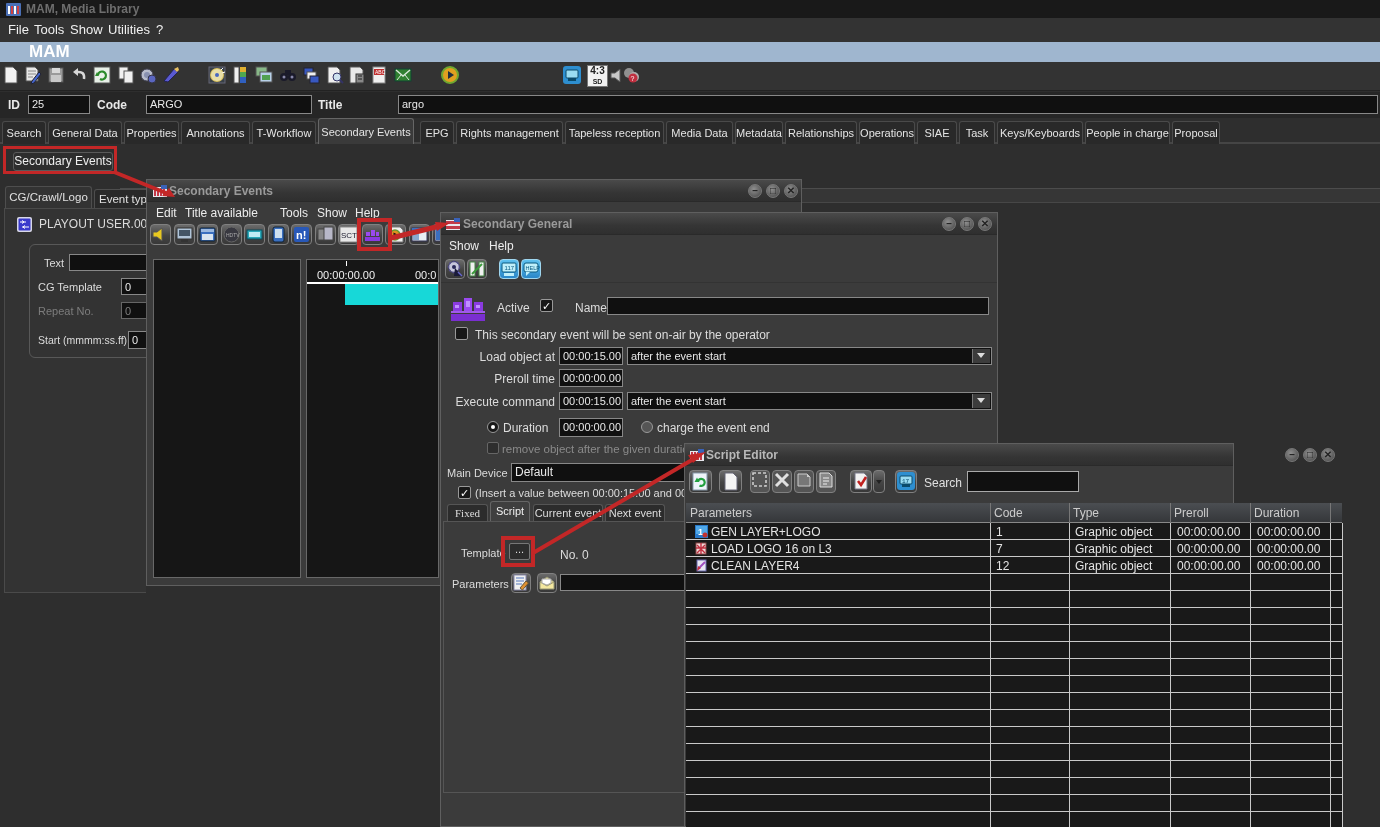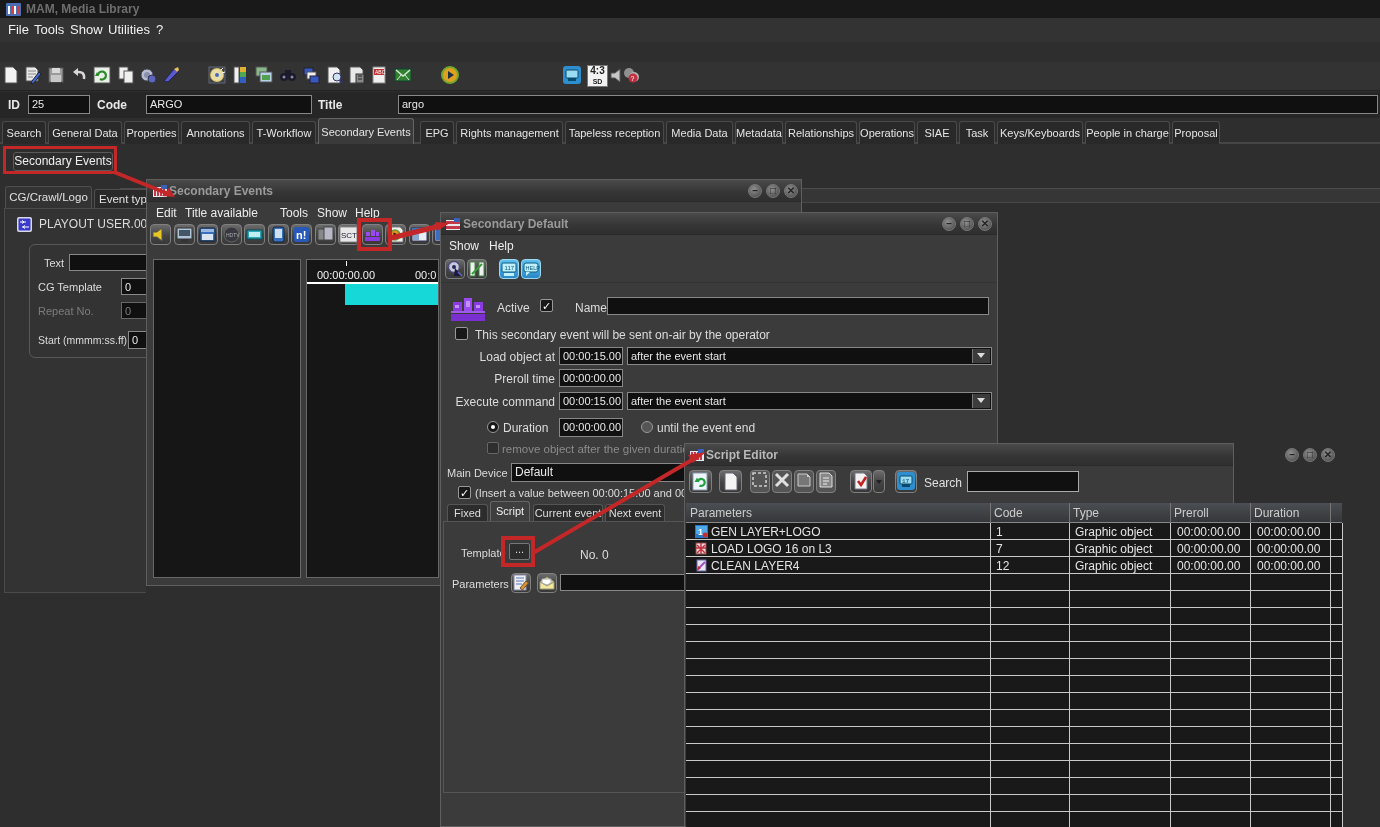--- a/index.html
+++ b/index.html
@@ -50,20 +50,23 @@
   </svg>
 
   <div class="abs" style="left:0;top:18px;width:1380px;height:24px;background:#333;color:#f0f0f0;font-size:13px;">
     <span class="abs" style="left:8px;top:4px;">File</span>
     <span class="abs" style="left:34px;top:4px;">Tools</span>
     <span class="abs" style="left:70px;top:4px;">Show</span>
     <span class="abs" style="left:108px;top:4px;">Utilities</span>
     <span class="abs" style="left:156px;top:4px;">?</span>
   </div>
 
+  <div class="abs" style="left:0;top:42px;width:1380px;height:20px;background:#9fb6cf;">
+    <span class="abs" style="left:29px;top:0px;font-weight:bold;font-size:17px;color:#fff;">MAM</span>
+  </div>
 
   <div id="maintb" class="abs" style="left:0;top:62px;width:1380px;height:29px;background:#333;border-bottom:1px solid #222;">
       <div class="abs" style="left: 1px; top: 3px; width: 20px; height: 20px;">
         <svg width="20" height="20">
           <path d="M4 2h8l4 4v12H4z" fill="#f2f2f2" stroke="#555"></path>
         </svg>
       </div>
       <div class="abs" style="left: 23px; top: 3px; width: 20px; height: 20px;">
         <svg width="20" height="20">
           <path d="M3 2h9l3 3v11H3z" fill="#e8e8e8" stroke="#555"></path>
@@ -387,21 +390,21 @@
   </div>
 
   <div class="win" id="sowin" style="left:440px;top:212px;width:558px;height:615px;">
     <div class="tbar"></div>
     <svg style="left:5px;top:5px;" width="14" height="12" viewBox="0 0 14 12">
       <rect x="0" y="2" width="14" height="10" fill="#e8e8ee"></rect>
       <rect x="0" y="3" width="14" height="3" fill="#c23a4a"></rect>
       <rect x="0" y="8" width="14" height="3" fill="#c23a4a"></rect>
       <rect x="8" y="0" width="6" height="4" fill="#3a62b8"></rect>
     </svg>
-    <div class="ttl" style="left:22px;">Secondary Default</div>
+    <div class="ttl" style="left:22px;">Secondary General</div>
     <div class="wbtn" style="left:501px;top:4px;">–</div>
     <div class="wbtn" style="left:519px;top:4px;">□</div>
     <div class="wbtn" style="left:537px;top:4px;">✕</div>
     <div class="abs" style="left:8px;top:26px;color:#ececec;font-size:12px;">Show&nbsp;&nbsp;&nbsp;Help</div>
     <div id="sotb" class="abs" style="left:0;top:44px;width:556px;height:26px;border-bottom:1px solid #333;">
         <div class="icbtn" style="left: 4px; top: 2px; width: 20px; height: 20px;">
           <svg width="18" height="18">
             <circle cx="8" cy="7" r="5.5" fill="#c8c8dc" stroke="#336"></circle>
             <circle cx="8" cy="7" r="5.5" fill="none" stroke="#55508a" stroke-width="1.5" stroke-dasharray="2 2"></circle>
             <circle cx="8" cy="7" r="2" fill="#2a2a5a"></circle>
@@ -464,38 +467,38 @@
     <div class="inp" style="left:118px;top:179px;width:64px;height:18px;">00:00:15.00</div>
     <div class="inp" style="left:186px;top:179px;width:365px;height:18px;">after the event start
       <span class="abs" style="right:1px;top:1px;width:18px;height:14px;background:#3c3c3c;border-left:1px solid #777;"></span>
       <span class="abs" style="right:6px;top:5px;width:0;height:0;border-left:4px solid transparent;border-right:4px solid transparent;border-top:5px solid #ddd;"></span>
     </div>
 
     <div class="radio sel" style="left:46px;top:208px;"></div>
     <span class="lbl" style="left:62px;top:208px;">Duration</span>
     <div class="inp" style="left:118px;top:205px;width:64px;height:19px;">00:00:00.00</div>
     <div class="radio" style="left:200px;top:208px;background:#555;"></div>
-    <span class="lbl" style="left:216px;top:208px;">until the event end</span>
+    <span class="lbl" style="left:216px;top:208px;">charge the event end</span>
 
     <div class="cb" style="left:46px;top:229px;width:12px;height:12px;border-color:#666;background:#2e2e2e;"></div>
     <span class="lbl" style="left:61px;top:230px;color:#8a8a8a;font-size:11.5px;">remove object after the given duration</span>
 
     <span class="lbl" style="left:6px;top:254px;font-size:11px;">Main Device</span>
     <div class="inp" style="left:70px;top:250px;width:478px;height:19px;font-size:12px;">Default</div>
     <div class="cb" style="left:17px;top:273px;">✓</div>
     <span class="lbl" style="left:34px;top:274px;font-size:11px;">(Insert a value between 00:00:15.00 and 00:00:20.00)</span>
 
-    <div class="abs" style="left:6px;top:291px;width:41px;height:17px;background:#2c2c2c;border:1px solid #555;border-bottom:none;border-radius:3px 3px 0 0;color:#ddd;font-size:11px;text-align:center;line-height:16px;">Fixed</div>
+    <div class="abs" style="left:6px;top:291px;width:41px;height:17px;background:#2c2c2c;border:1px solid #555;border-bottom:none;border-radius:3px 3px 0 0;color:#ddd;font-size:11px;text-align:center;line-height:16px;font-family:Liberation Serif, serif;">Fixed</div>
     <div class="abs" style="left:49px;top:288px;width:40px;height:20px;background:#3f3f3f;border:1px solid #666;border-bottom:none;border-radius:3px 3px 0 0;color:#eee;font-size:11px;text-align:center;line-height:19px;">Script</div>
     <div class="abs" style="left:92px;top:291px;width:70px;height:17px;background:#2c2c2c;border:1px solid #555;border-bottom:none;border-radius:3px 3px 0 0;color:#ddd;font-size:11px;text-align:center;line-height:16px;">Current event</div>
     <div class="abs" style="left:164px;top:291px;width:60px;height:17px;background:#2c2c2c;border:1px solid #555;border-bottom:none;border-radius:3px 3px 0 0;color:#ddd;font-size:11px;text-align:center;line-height:16px;">Next event</div>
     <div class="abs" style="left:2px;top:308px;width:552px;height:272px;border:1px solid #555;background:#3b3b3b;">
       <span class="lbl" style="left:17px;top:25px;font-size:11px;">Template</span>
       <div class="abs" style="left:65px;top:21px;width:21px;height:17px;background:#2d2d2d;border:1px solid #777;border-radius:2px;color:#ddd;text-align:center;line-height:10px;font-size:11px;">...</div>
-      <span class="lbl" style="left:136px;top:26px;">No. 0</span>
+      <span class="lbl" style="left:116px;top:26px;">No. 0</span>
       <span class="lbl" style="left:8px;top:56px;font-size:11px;">Parameters</span>
       <div class="icbtn" style="left:67px;top:51px;width:20px;height:20px;">
           <svg width="18" height="18">
             <rect x="2" y="1" width="12" height="15" fill="#f0f0f0" stroke="#88a"></rect>
             <path d="M4 4 h8 M4 7 h8 M4 10 h6" stroke="#5577bb" stroke-width="1"></path>
             <path d="M8 14 L14 7 l2.5 2 -6 7z" fill="#e09030" stroke="#653"></path>
           </svg>
         </div>
       <div class="icbtn" style="left:93px;top:51px;width:20px;height:20px;">
           <svg width="18" height="18">

